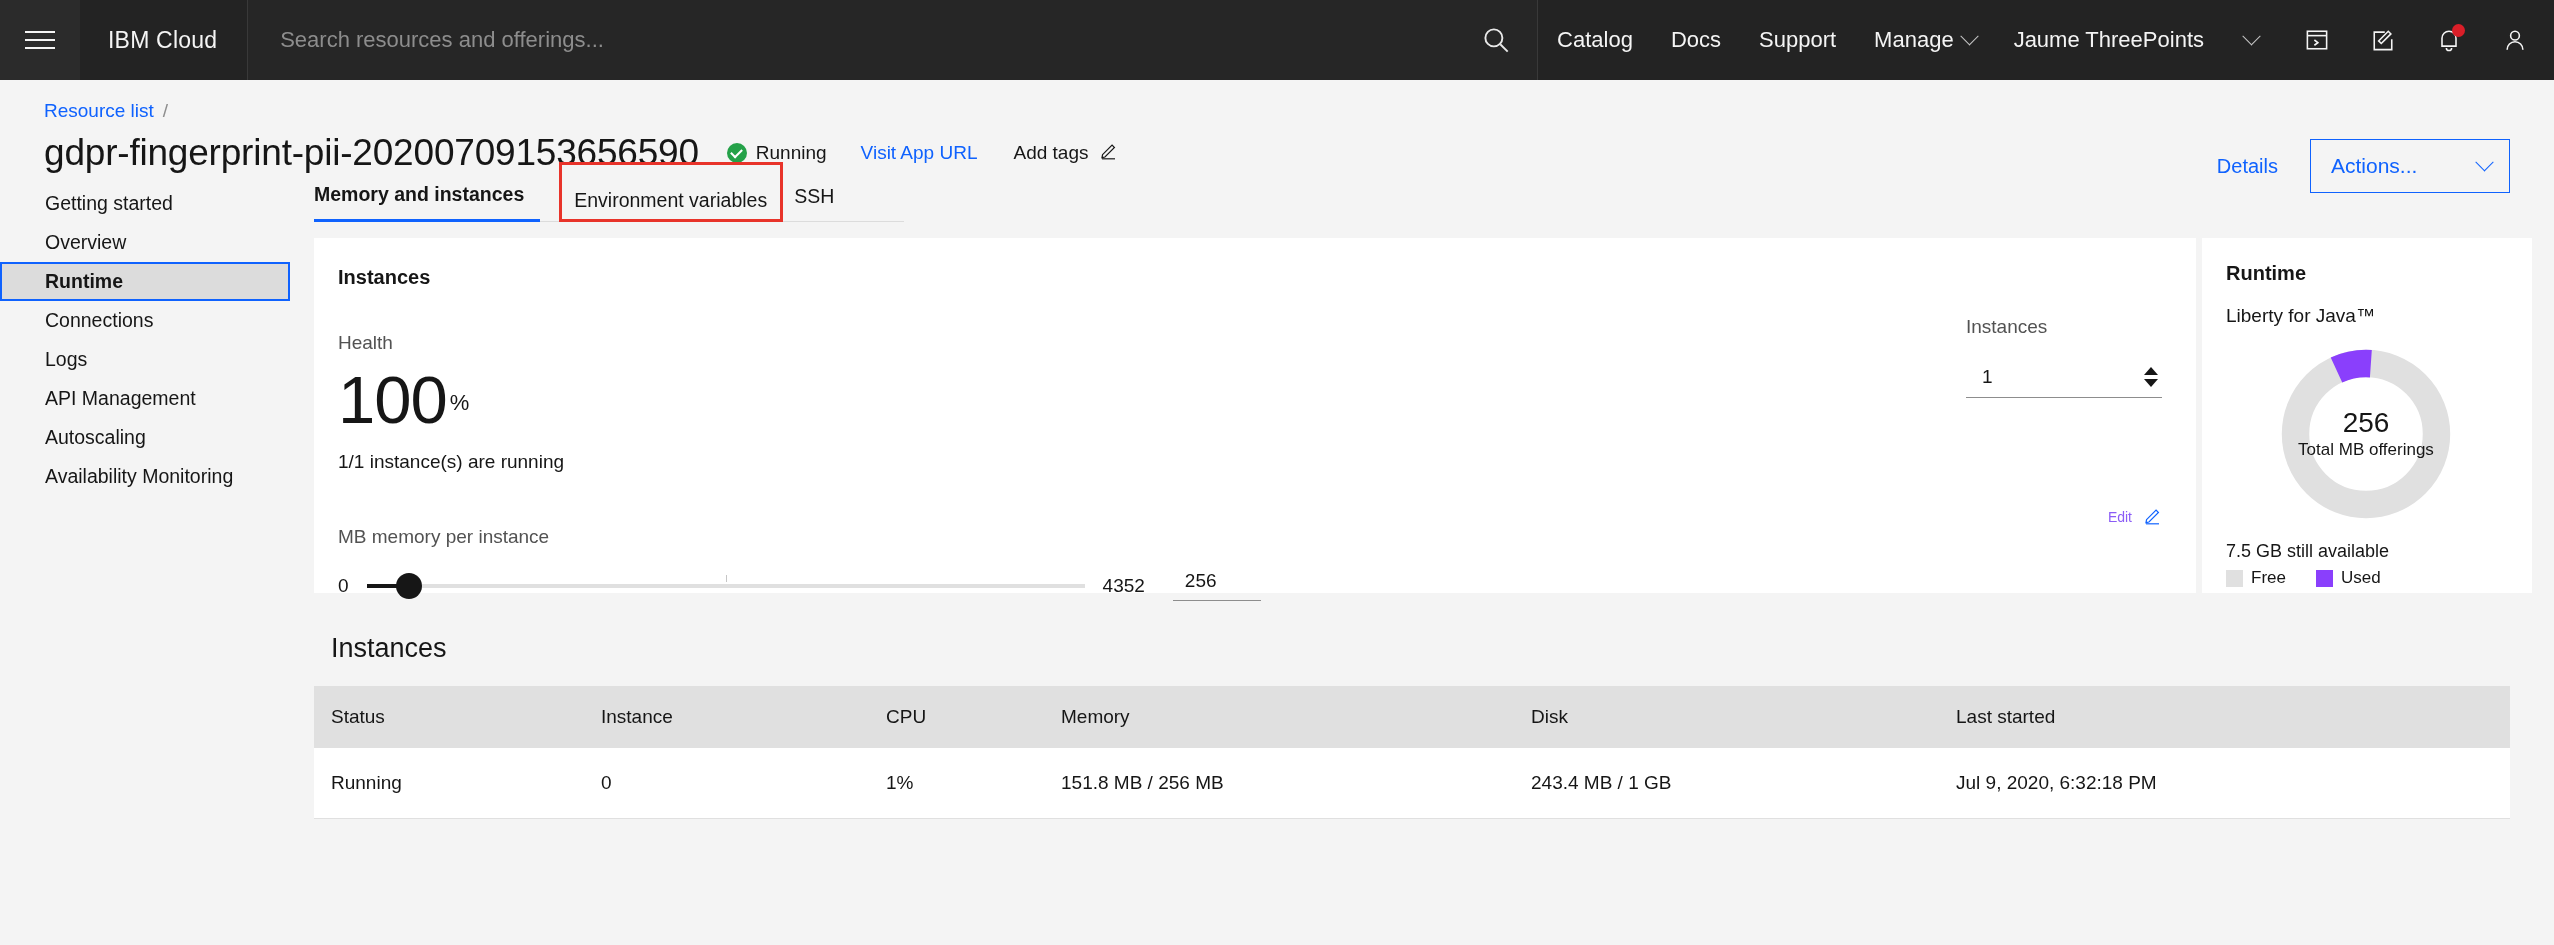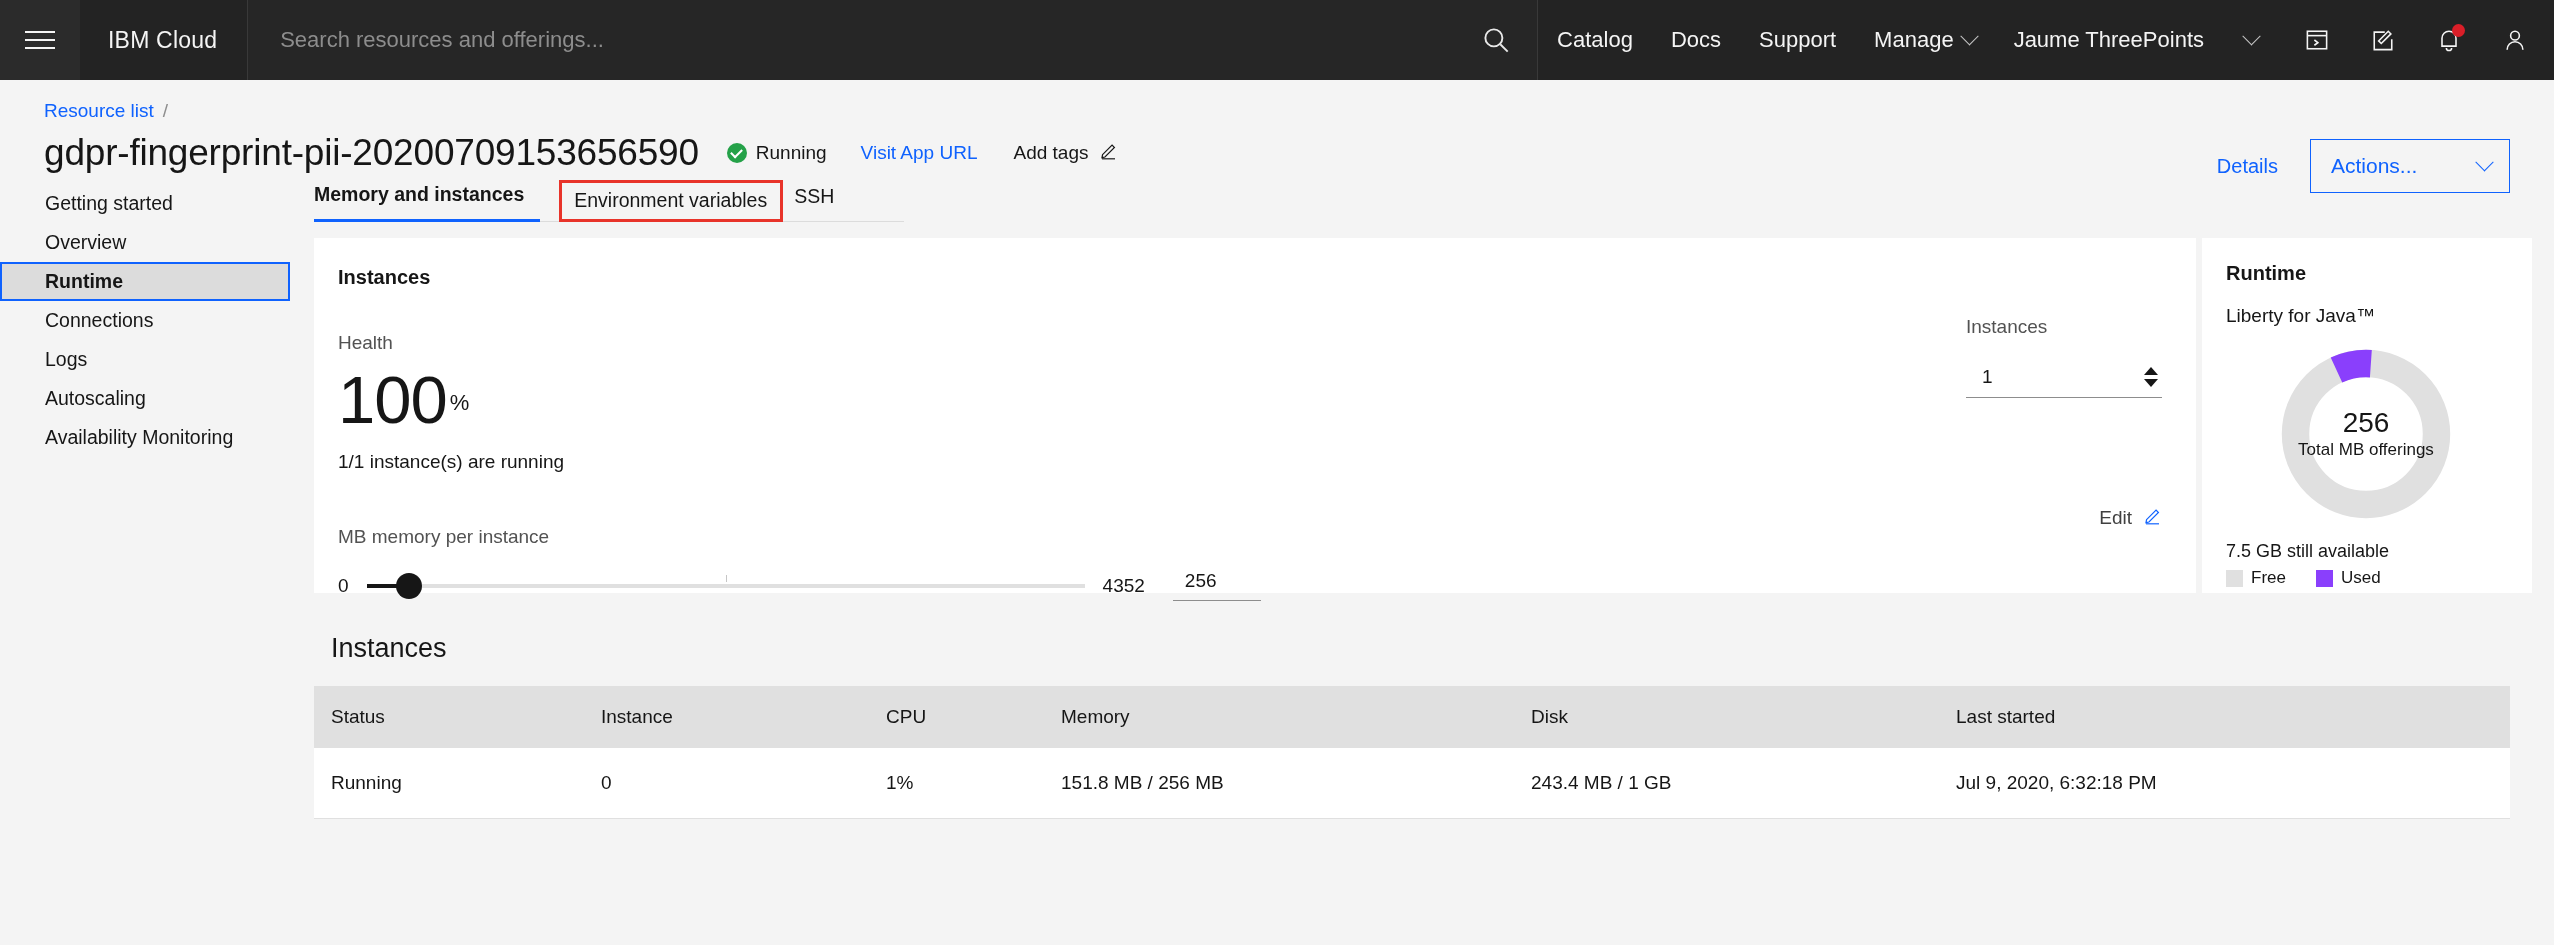--- a/index.html
+++ b/index.html
@@ -273,21 +273,21 @@
     white-space: nowrap;
     position: relative;
   }
   .tab.active {
     font-weight: 700;
     border-bottom: 3px solid #0f62fe;
     margin-bottom: -1px;
   }
   .tab.highlighted {
     outline: 3px solid #e8332a;
-    padding: 6px 13px 7px 12px;
+    padding: 24px 13px 7px 12px;
     margin-bottom: 2px;
     margin-right: 14px;
   }
 
   
   .panels {
     display: flex;
     gap: 6px;
     margin-top: 16px;
     padding-left: 24px;
@@ -314,22 +314,22 @@
     font-weight: 700;
     color: #161616;
   }
   .edit-link {
     position: absolute;
     right: 34px;
     top: 268px;
     display: flex;
     align-items: center;
     gap: 11px;
-    font-size: 19px;
-    color: #404040;
+    font-size: 14px;
+    color: #8b5cf6;
     cursor: pointer;
   }
 
   .health-label {
     font-size: 19px;
     color: #525252;
     margin-top: 43px;
   }
   .health-value {
     display: flex;
@@ -668,20 +668,23 @@
       <span>Overview</span>
     </div>
     <div class="sidenav-item active">
       <span>Runtime</span>
     </div>
     <div class="sidenav-item">
       <span>Connections</span>
     </div>
     <div class="sidenav-item">
       <span>Logs</span>
+    </div>
+    <div class="sidenav-item">
+      <span>API Management</span>
     </div>
     <div class="sidenav-item">
       <span>Autoscaling</span>
     </div>
     <div class="sidenav-item">
       <span>Availability Monitoring</span>
     </div>
   </nav>
 
   <div class="content">

